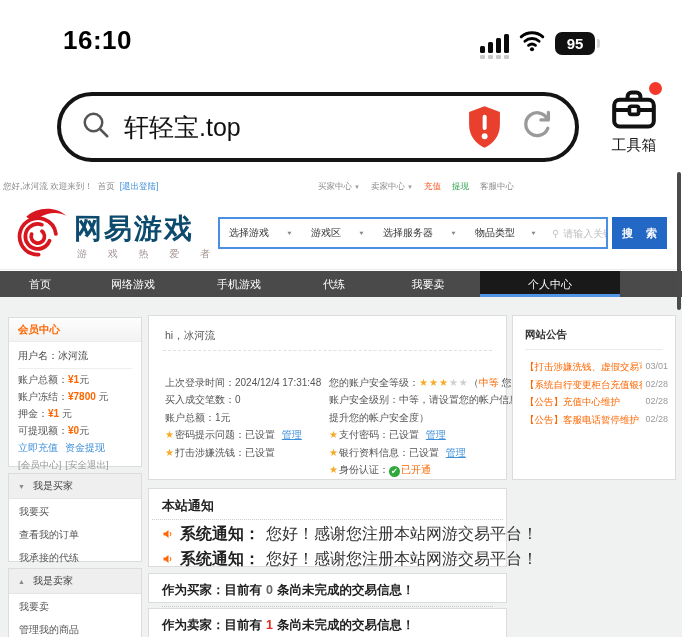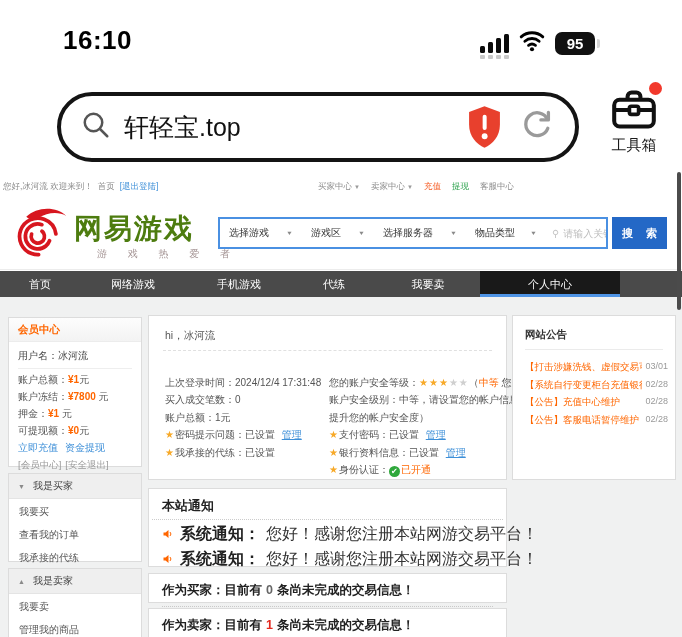--- a/index.html
+++ b/index.html
@@ -34,22 +34,22 @@
   .site-header { position:absolute; top:174px; left:0; width:682px; height:24px; font-size:8.5px; color:#8b8b8b; }
   .sh-left { position:absolute; left:3px; top:7px; display:flex; gap:5px; align-items:center; white-space:nowrap; }
   .sh-right { position:absolute; left:318px; top:7px; display:flex; gap:11px; align-items:center; white-space:nowrap; }
   .link-blue { color:#3d8fd8; }
   .caret { font-size:6px; color:#9a9a9a; margin-left:2px; }
   .txt-recharge { color:#f55a22; }
   .txt-withdraw { color:#2ba24c; }
   
   .brand-row { position:absolute; top:198px; left:0; width:682px; height:72px; background:#fff; border-bottom:1px solid #ececec; }
   .logo { position:absolute; left:12px; top:5px; width:57px; height:58px; }
-  .brand-title { position:absolute; left:74px; top:12px; font-size:28px; font-weight:700; color:#4d7c0f; letter-spacing:2px; white-space:nowrap; }
-  .brand-sub { position:absolute; left:77px; top:49px; font-size:10px; color:#a59595; letter-spacing:9px; white-space:nowrap;margin-left:20px; }
+  .brand-title { position:absolute; left:74px; top:12px; font-size:28px; font-weight:700; color:#0c4a6e; letter-spacing:2px; white-space:nowrap; }
+  .brand-sub { position:absolute; left:77px; top:49px; font-size:10px; color:#a59595; letter-spacing:9px; white-space:nowrap; }
   .filter-box { position:absolute; left:218px; top:19px; width:390px; height:32px; border:2px solid #4a90e2; background:#fff; display:flex; align-items:center; }
   .dropdown { display:flex; align-items:center; justify-content:space-between; padding:0 9px; font-size:10px; color:#333; cursor:pointer; flex:0 0 auto; }
   .dd-game{width:82px} .dd-region{width:72px} .dd-server{width:92px} .dd-type{width:80px}
   .dd-caret { font-size:7px; color:#8a8a8a; transform:scaleY(.8); }
   .kw-wrap { flex:1; display:flex; align-items:center; gap:4px; padding-left:6px; }
   .kw-icon { color:#c4c4c4; font-size:10px; }
   .kw-input { border:none; outline:none; font-size:10px; color:#333; width:100%; font-family:inherit; }
   .kw-input::placeholder { color:#bdbdbd; }
   .search-btn { position:absolute; left:612px; top:19px; width:55px; height:32px; background:#2468c6; color:#fff;
                 font-size:11px; font-weight:700; border:none; letter-spacing:5px; padding-left:5px; cursor:pointer; }
@@ -297,21 +297,21 @@
     <div class="dash-divider"></div>
     <div class="dash-col dash-left">
       <div class="d-row"><span>上次登录时间：</span><span>2024/12/4 17:31:48</span></div>
       <div class="d-row"><span>买入成交笔数：</span><span>0</span></div>
       <div class="d-row"><span>账户总额：</span><span>1元</span></div>
       <div class="d-row">
         <span class="gold-star">★</span><span>密码提示问题：</span><span>已设置</span>
         <span class="manage-link">管理</span>
       </div>
       <div class="d-row">
-        <span class="gold-star">★</span><span>我承接的代练：</span><span>已设置</span>
+        <span class="gold-star">★</span><span>打击涉嫌洗钱：</span><span>已设置</span>
       </div>
     </div>
     <div class="dash-col dash-right">
       <div class="d-row">
         <span>您的账户安全等级：</span><span class="star-filled">★★★</span><span class="star-empty">★★</span><span>（</span><span class="orange">中等</span><span> 您的</span>
       </div>
       <div class="d-row">账户安全级别：中等，请设置您的帐户信息</div>
       <div class="d-row">提升您的帐户安全度）</div>
       <div class="d-row">
         <span class="gold-star">★</span><span>支付密码：</span><span>已设置</span>

